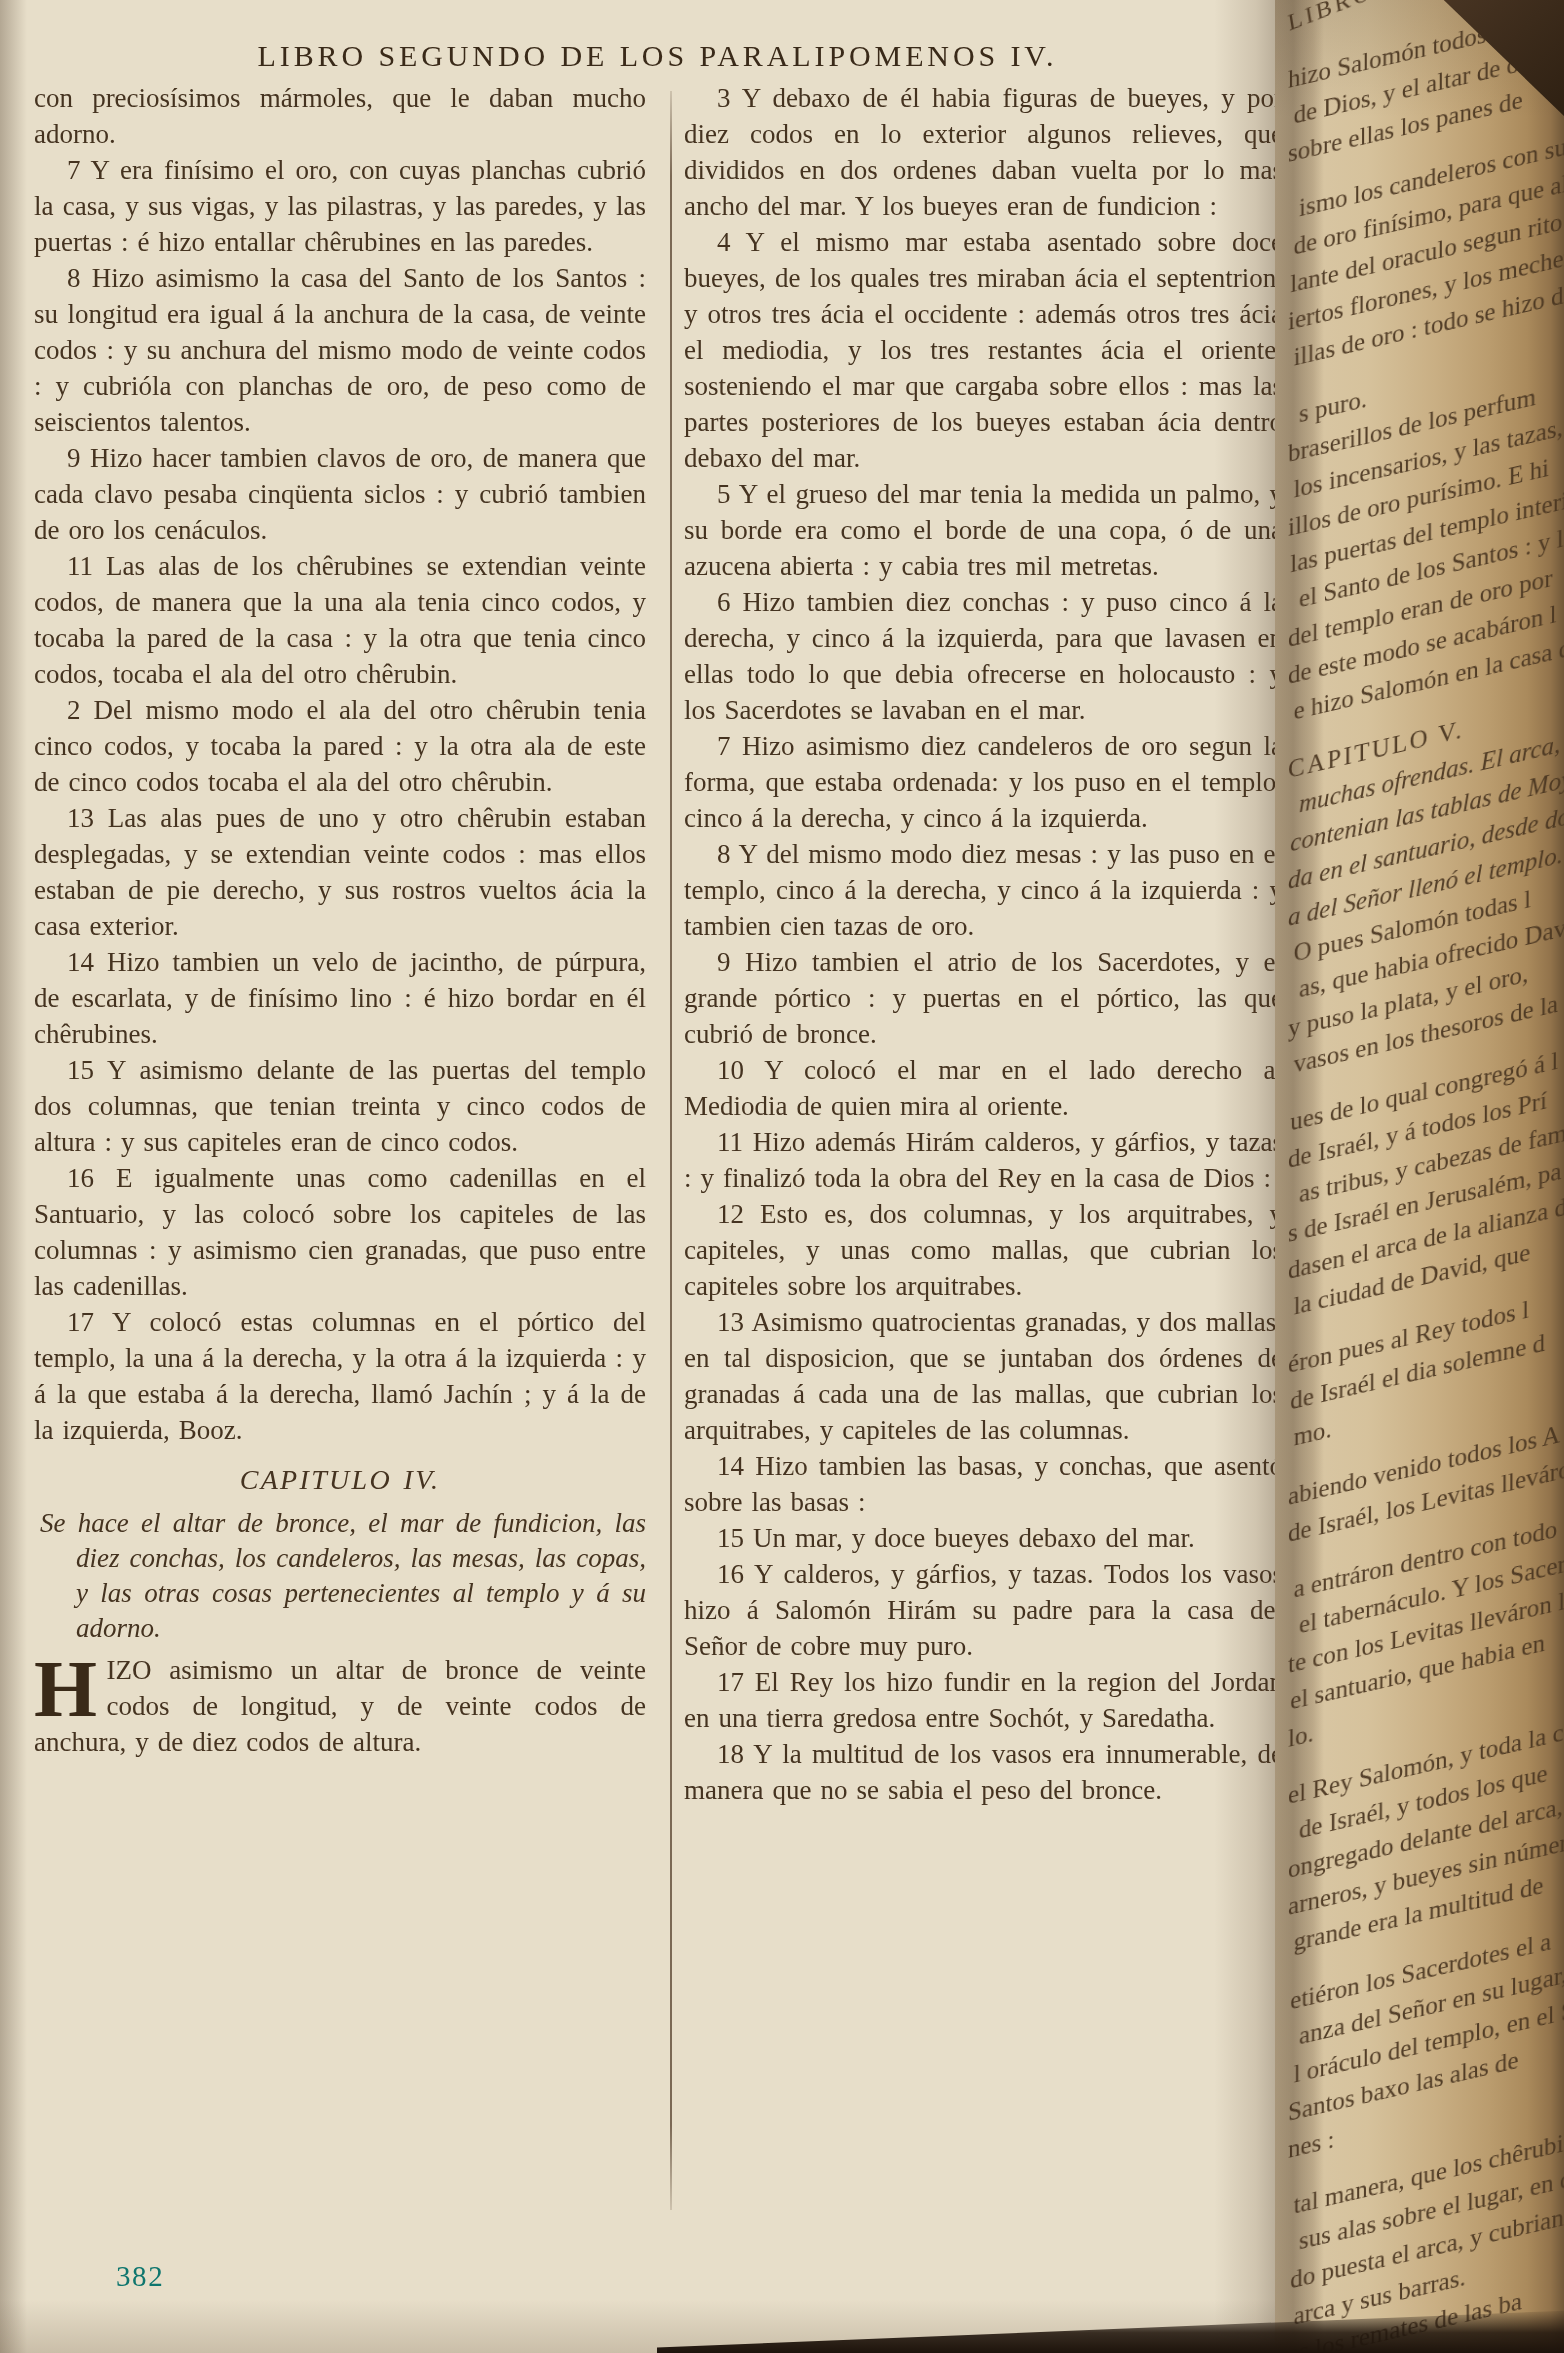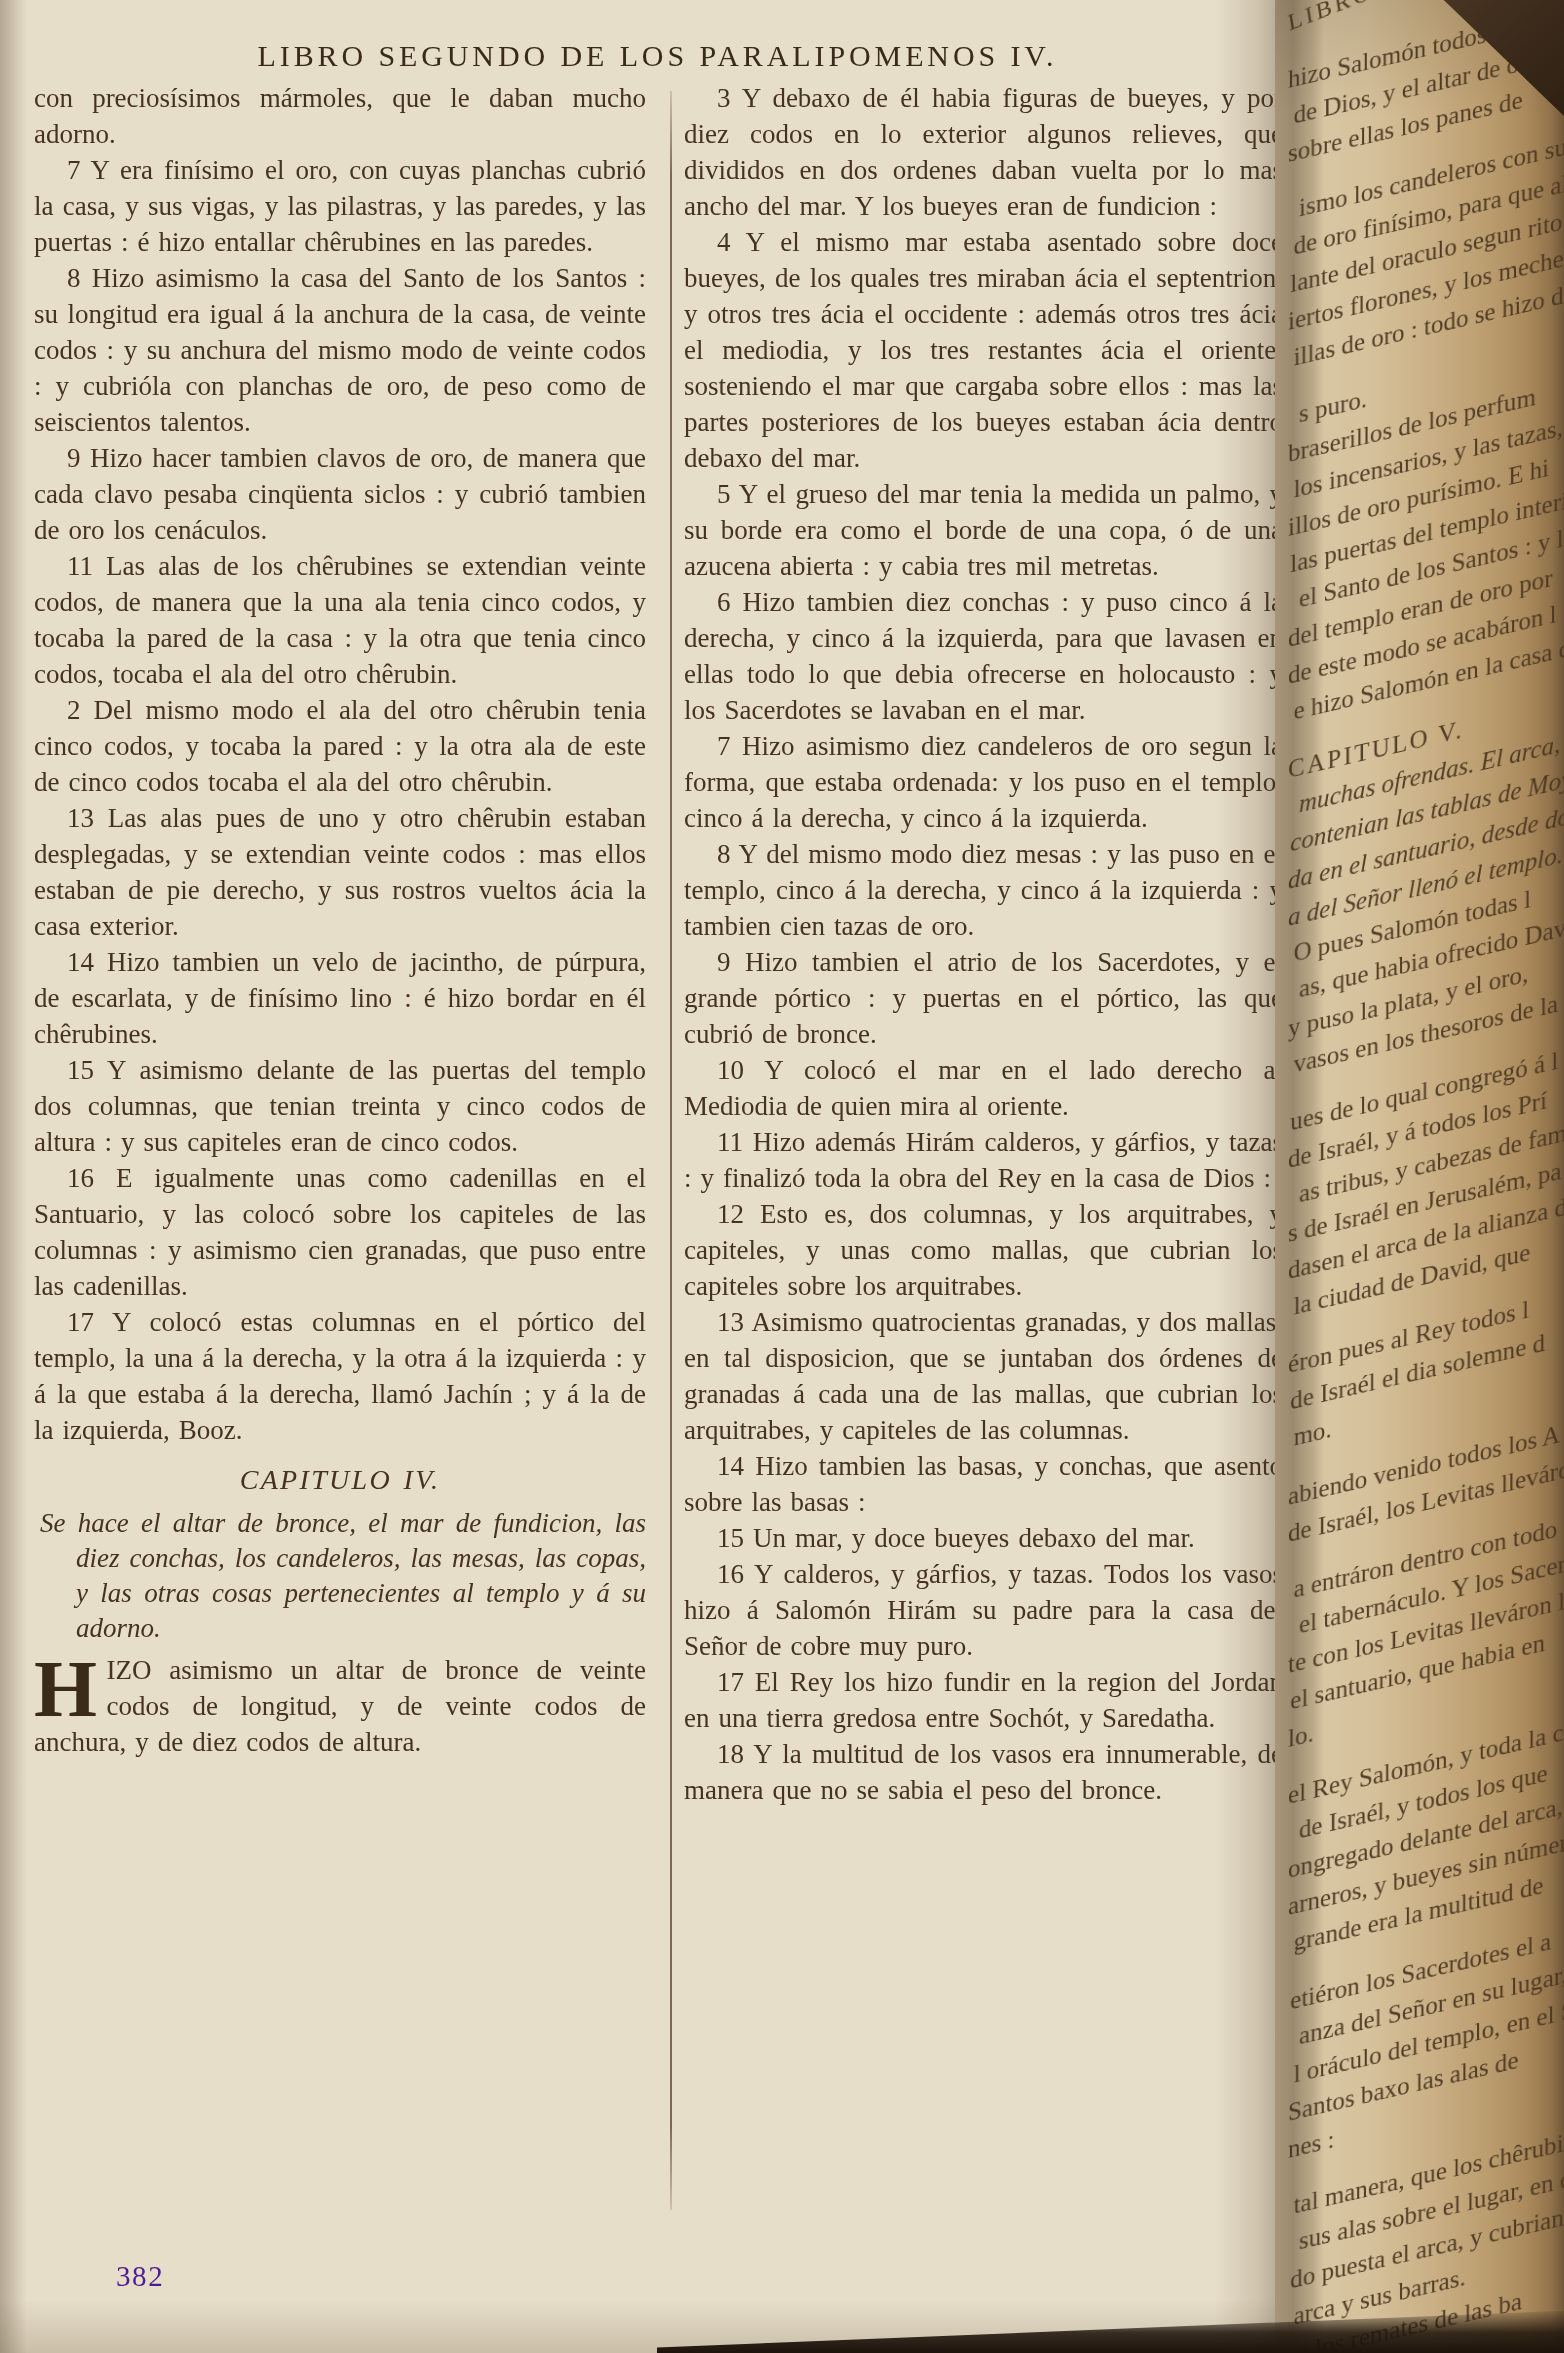--- a/index.html
+++ b/index.html
@@ -33,21 +33,21 @@
   .divider{position:absolute;left:670px;top:91px;width:1.6px;height:2119px;
     background:linear-gradient(180deg,rgba(104,84,64,.2),rgba(104,84,64,.85) 4%,rgba(104,84,64,.85) 96%,rgba(104,84,64,.2));}
   .verse{margin:0;text-indent:33px;}
   .verse.noind{text-indent:0;}
   h2.chap{font-size:28px;font-weight:normal;letter-spacing:2.3px;text-align:center;
     margin:14px 0 7.8px 0;text-indent:0;font-style:italic;}
   .summary{font-style:italic;margin:0 0 6.3px 0;padding-left:42px;text-indent:-36px;
     line-height:35px;text-align:justify;}
   .dropv .dcap{float:left;font-size:81px;line-height:64px;padding:4.7px 9.4px 0 0;
     font-weight:bold;color:#3a2a18;}
-  .pagenum{position:absolute;left:116px;top:2260px;font-size:29px;letter-spacing:1.6px;color:#4c1d95;}
+  .pagenum{position:absolute;left:116px;top:2260px;font-size:29px;letter-spacing:1.6px;color:#0f766e;}
 
   
   .gutter-shadow{position:absolute;left:1214px;top:0;width:110px;height:2354px;z-index:3;pointer-events:none;
     background:linear-gradient(90deg,rgba(90,66,42,0) 0%,rgba(90,66,42,.16) 38%,rgba(62,44,27,.38) 72%,rgba(86,64,42,.22) 90%,rgba(86,64,42,0) 100%);}
 
   
   .edge-page{
     position:absolute;left:1275px;top:0;width:290px;height:2354px;overflow:hidden;z-index:2;
     background:
       linear-gradient(180deg,rgba(64,46,28,.16) 0,rgba(64,46,28,0) 5%),

